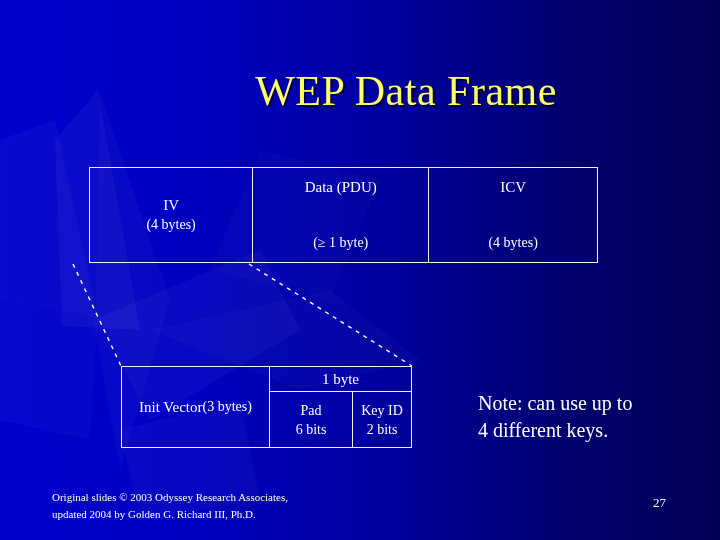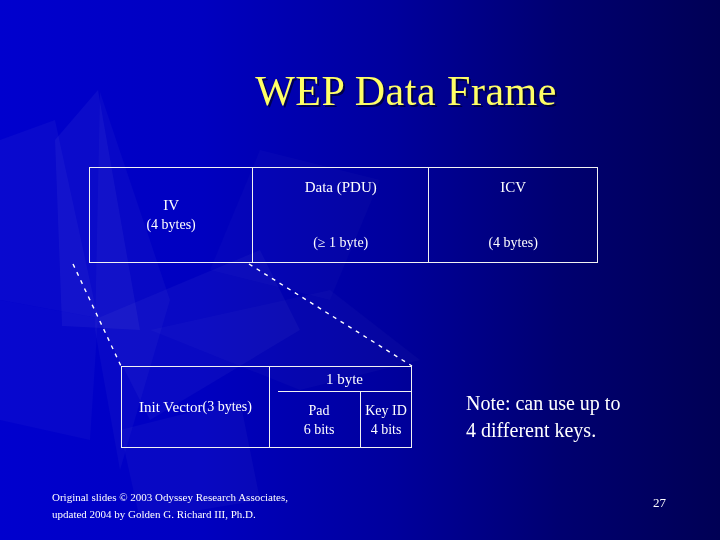--- a/index.html
+++ b/index.html
@@ -101,21 +101,20 @@
   }
   .detail .initvec .l1 { font-size: 15px; }
   .detail .initvec .l2 { font-size: 14px; text-align: right; }
 
   .detail .rightcol {
     flex: 1;
     box-sizing: border-box;
     border-left: 1px solid #f2f2f2;
     display: flex;
     flex-direction: column;
-    padding-left: 8px;
   }
   .detail .bytehdr {
     height: 25px;
     box-sizing: border-box;
     border-bottom: 1px solid #f2f2f2;
     display: flex;
     align-items: center;
     justify-content: center;
     font-size: 15px;
   }
@@ -132,21 +131,21 @@
     text-align: center;
     line-height: 19px;
     font-size: 14px;
   }
   .subcell-pad { width: 82px; }
   .subcell-key { flex: 1; border-left: 1px solid #f2f2f2; }
 
   
   .note {
     position: absolute;
-    left: 466px;
+    left: 478px;
     top: 390px;
     width: 240px;
     font-size: 20px;
     line-height: 27px;
   }
 
   
   .footer {
     position: absolute;
     left: 52px;
@@ -208,21 +207,21 @@
     </div>
     <div class="rightcol">
       <div class="bytehdr">1 byte</div>
       <div class="subrow">
         <div class="subcell subcell-pad">
           <div>Pad</div>
           <div>6 bits</div>
         </div>
         <div class="subcell subcell-key">
           <div>Key ID</div>
-          <div>4 bits</div>
+          <div>2 bits</div>
         </div>
       </div>
     </div>
   </div>
 
   <div class="note">
     <div>Note: can use up to</div>
     <div>4 different keys.</div>
   </div>
 

